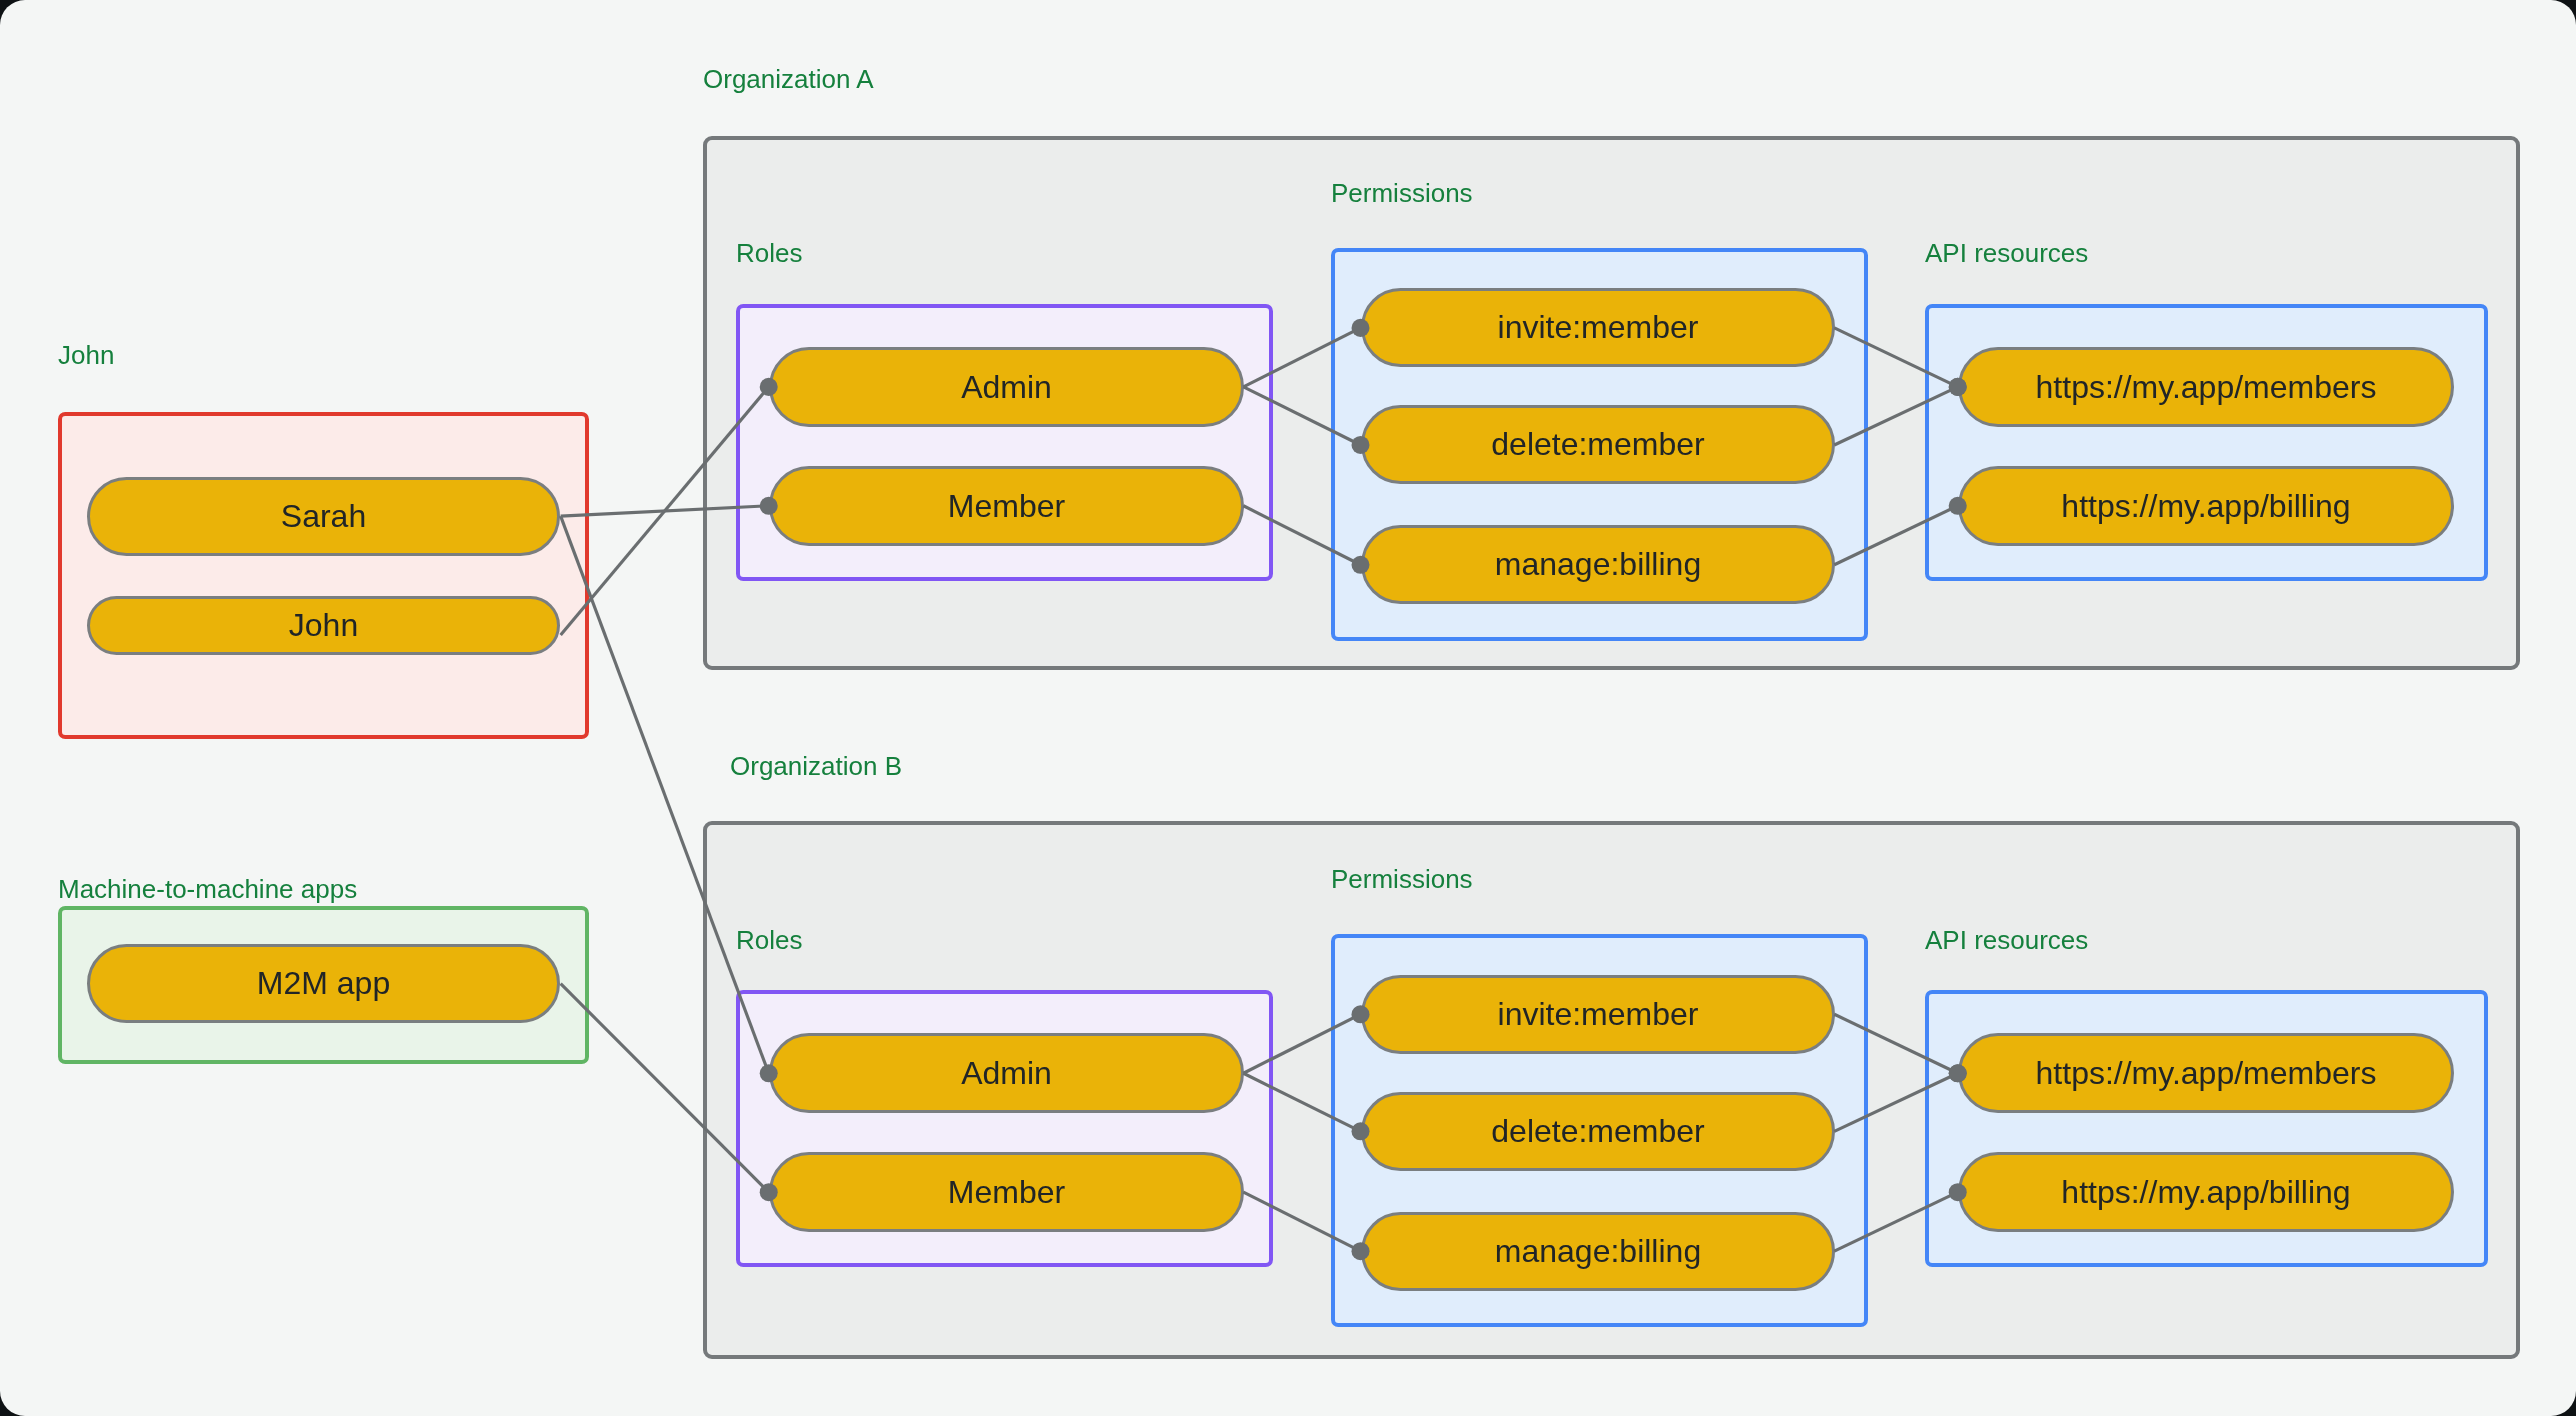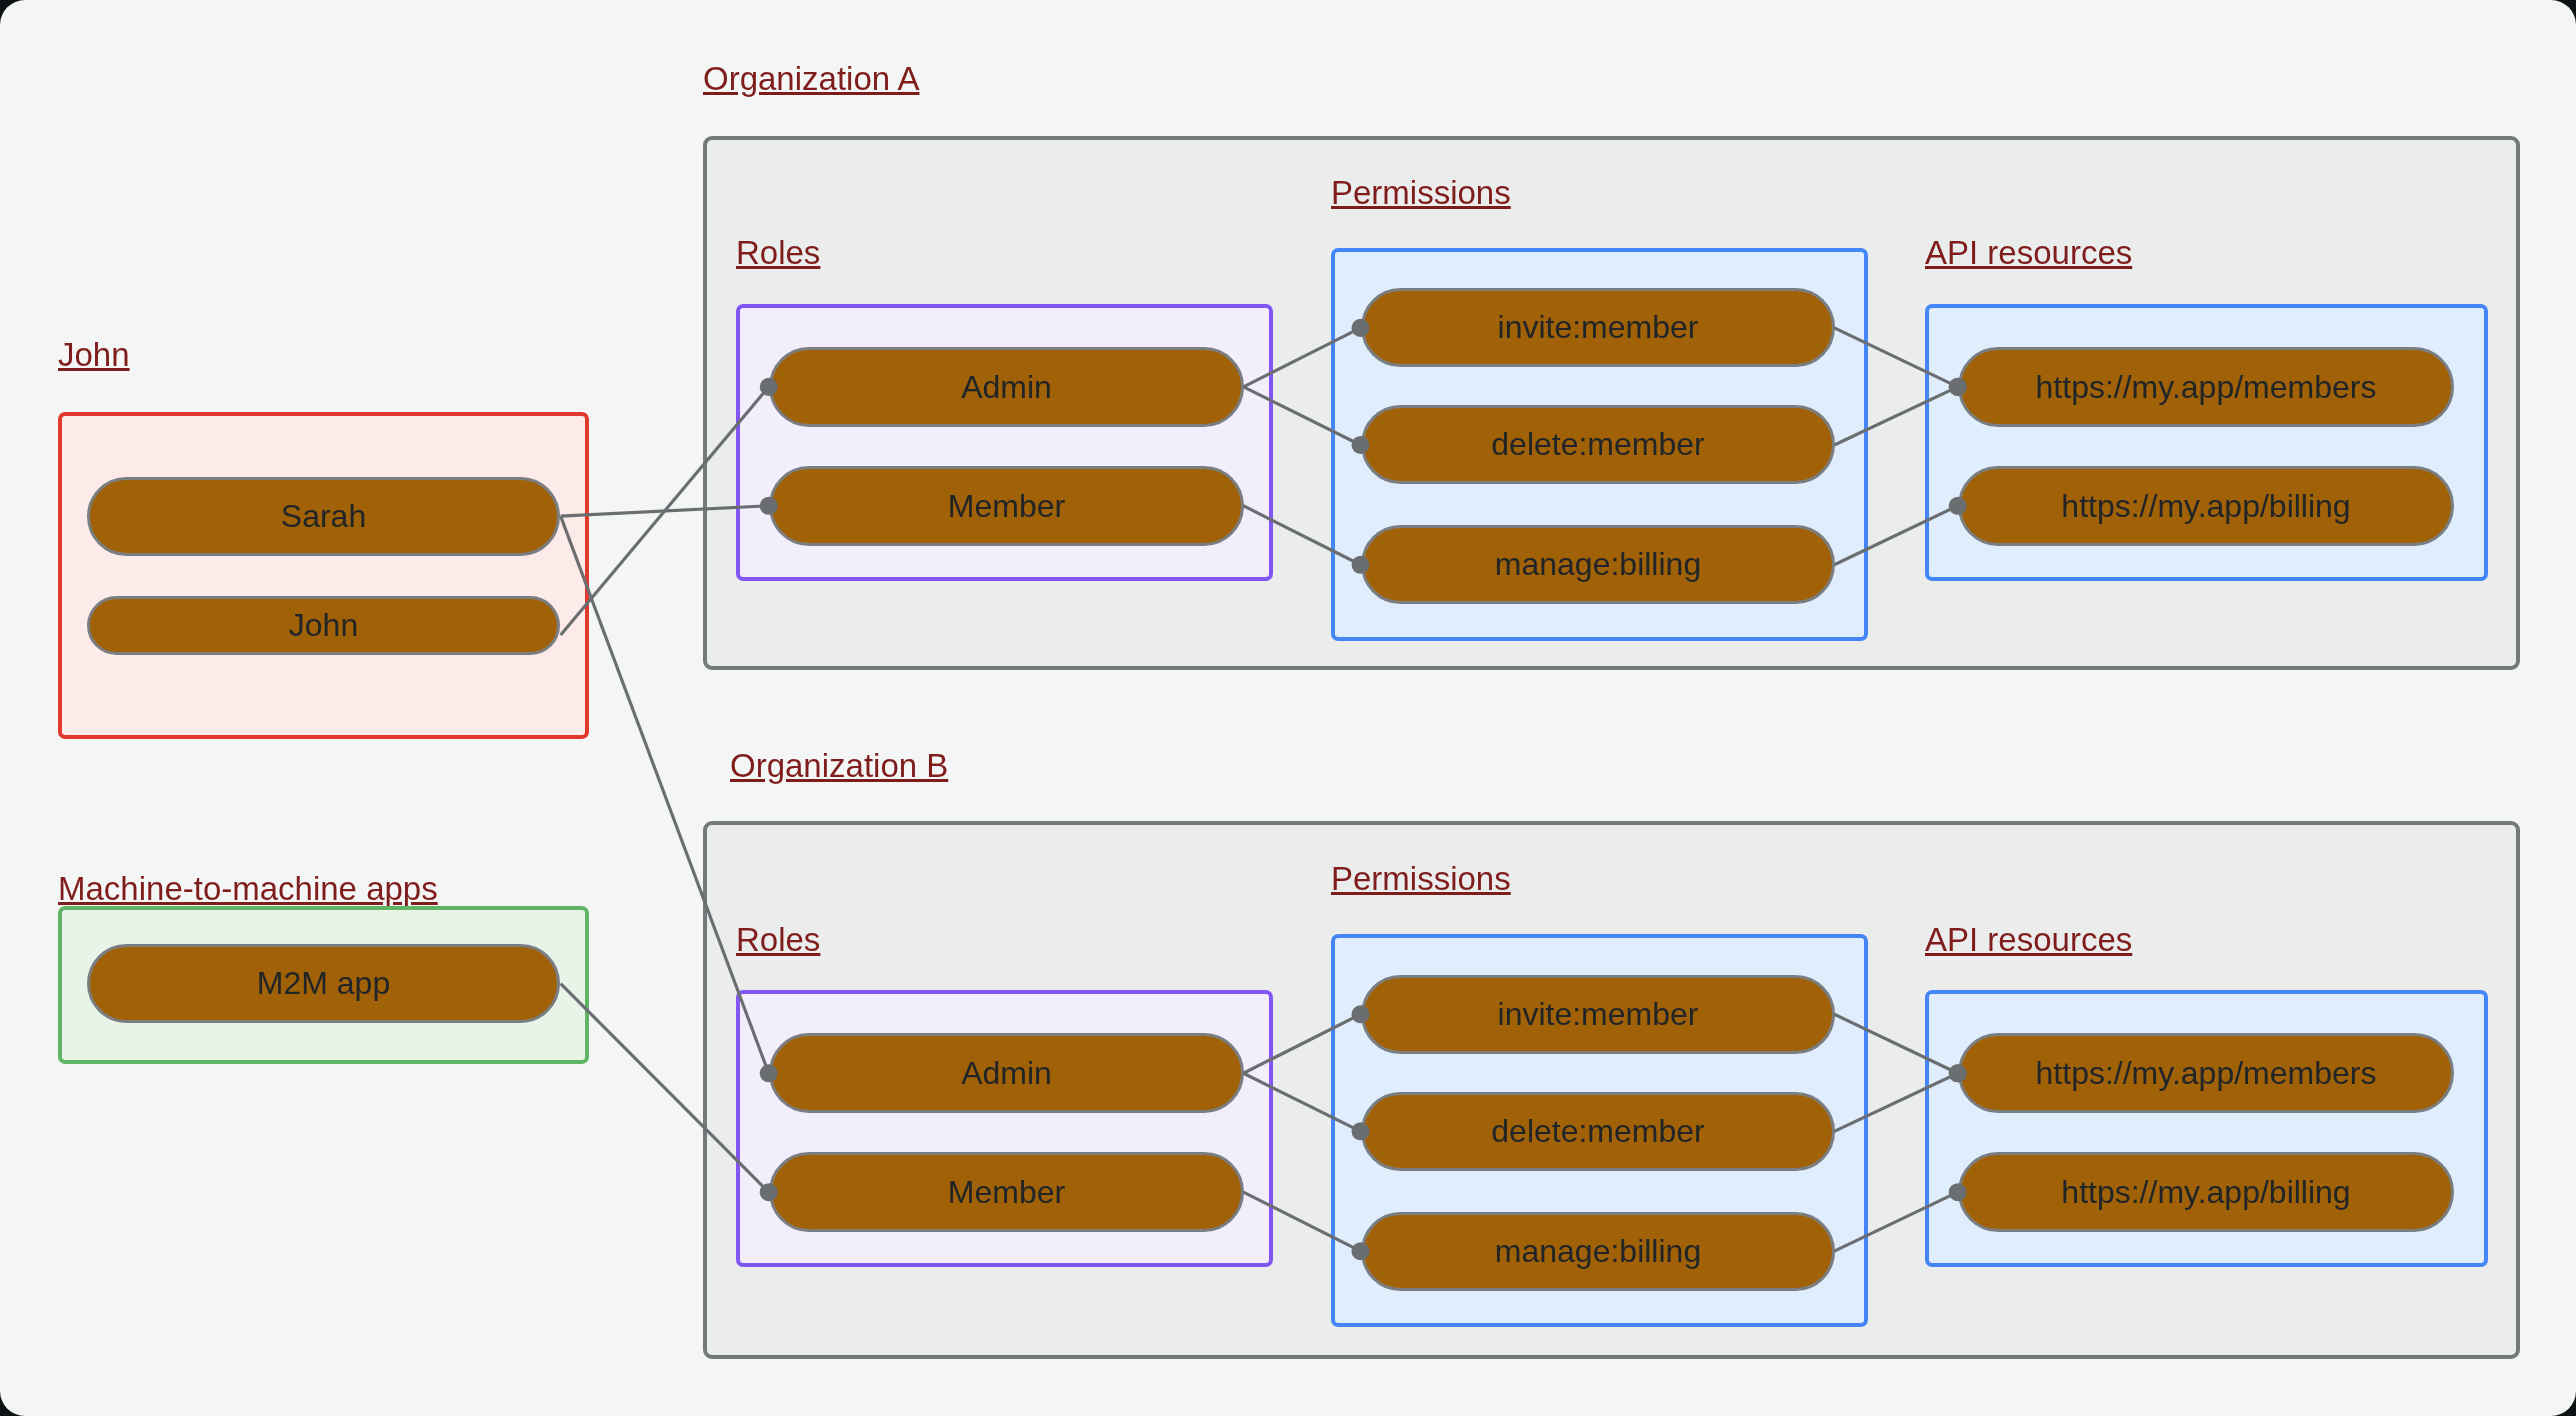--- a/index.html
+++ b/index.html
@@ -11,45 +11,44 @@
   #canvas {
     position: relative;
     width: 2576px;
     height: 1416px;
     background: #f4f6f5;
     border-radius: 25px;
     overflow: hidden;
   }
   .section-label {
     position: absolute;
-    font-size: 33px;
+    font-size: 26px;
     line-height: 38px;
-    color: #7f1d1d;
+    color: #15803d;
     white-space: nowrap;
-    text-decoration: underline;
   }
   .org-box {
     position: absolute;
     background: #ebedec;
     border: 4.5px solid #75797b;
     border-radius: 9px;
     box-sizing: border-box;
   }
   .group-box {
     position: absolute;
     border-radius: 7.2px;
     box-sizing: border-box;
   }
   .users-box   { background: #fcebe9; border: 4.5px solid #e1392d; }
   .m2m-box     { background: #e9f4e9; border: 4.5px solid #60b564; }
   .roles-box   { background: #f3eefb; border: 4.5px solid #8156f4; }
   .blue-box    { background: #e0edfc; border: 4.5px solid #4486f7; }
   .pill {
     position: absolute;
-    background: #a16207;
+    background: #eab308;
     border: 3.2px solid #7a7e80;
     border-radius: 54px;
     box-sizing: border-box;
     display: flex;
     align-items: center;
     justify-content: center;
     font-size: 32px;
     color: #212527;
     white-space: nowrap;
   }

